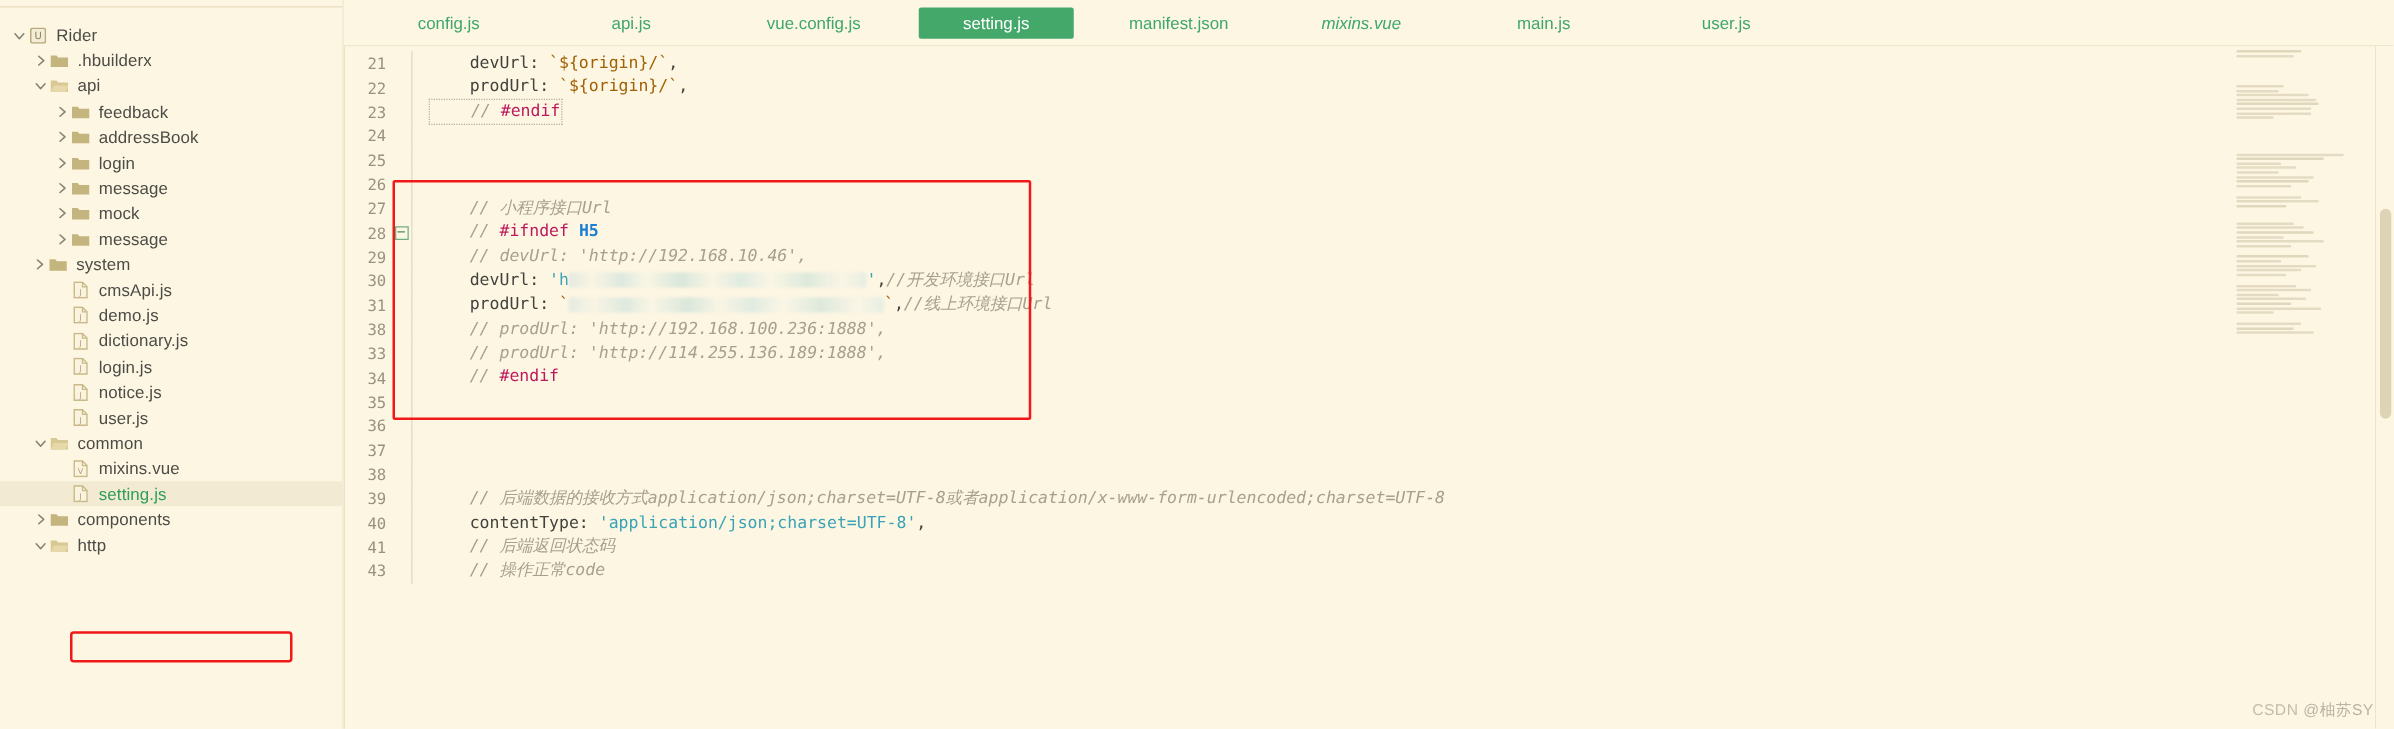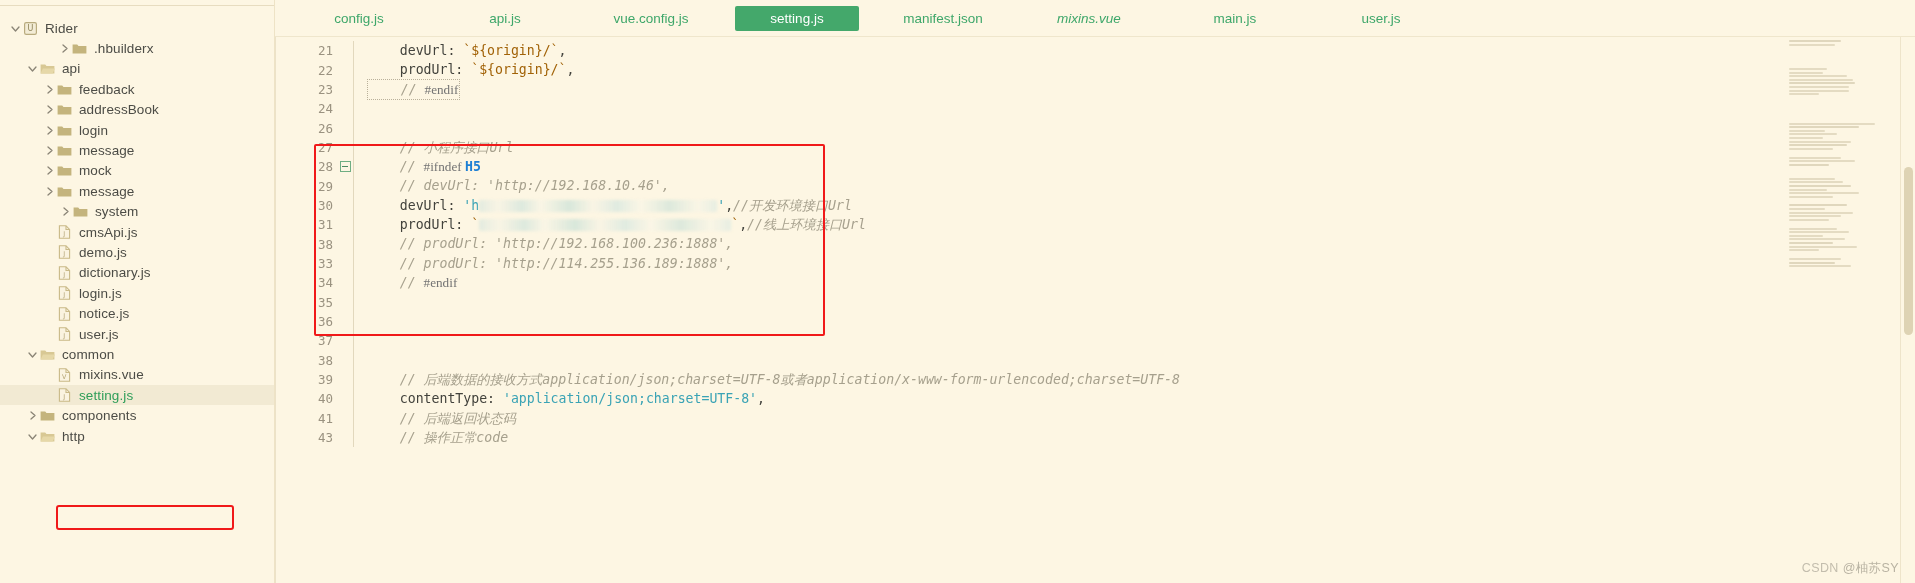--- a/index.html
+++ b/index.html
@@ -196,21 +196,21 @@
   }
   .code-text {
     font-size: 13.2px;
     font-family: "DejaVu Sans Mono", monospace;
     padding-left: 14px;
     line-height: 19.35px;
     color: #42423c;
     white-space: pre;
   }
   .cm { color: #a6a08d; font-style: italic; }
-  .cm-b { color: #737373; font-style: normal; font-family: Liberation Serif, serif; }
+  .cm-b { color: #be185d; font-style: normal; }
   .kw { color: #1d7fd4; font-weight: bold; }
   .str { color: #3aa3b5; }
   .pn { color: #42423c; }
   .tpl { color: #a16207; }
   .plain { color: #42423c; }
 
   .endif-sel {
     display: inline-block;
     border: 1px dotted #b9b09a;
     padding: 0 1px;
@@ -319,21 +319,21 @@
             </svg>
           </span>
           <span class="ic">
             <svg width="13" height="13" viewBox="0 0 13 13">
               <rect x="0.6" y="0.6" width="11.8" height="11.8" rx="1.6" fill="#f3ecd6" stroke="#b9ab7e" stroke-width="1.2"></rect>
               <text x="6.5" y="9.4" font-size="8" text-anchor="middle" fill="#8d8256" font-family="DejaVu Sans">U</text>
             </svg>
           </span>
           <span class="lbl">Rider</span>
         </div>
-        <div class="tree-row" style="padding-left: 25px; margin-left: 32px;">
+        <div class="tree-row" style="padding-left: 25px;">
           <span class="arrow">
             <svg width="11" height="11" viewBox="0 0 11 11">
               <polyline points="4,2 8,5.5 4,9" fill="none" stroke="#8a8476" stroke-width="1.3" stroke-linecap="round" stroke-linejoin="round"></polyline>
             </svg>
           </span>
           <span class="ic">
             <svg width="15" height="13" viewBox="0 0 15 13">
               <path d="M0.6 2.4 h4.6 l1.3 1.5 h7.9 v7.6 h-13.8 z" fill="#c4b47d"></path>
             </svg>
           </span>
@@ -424,21 +424,21 @@
               <polyline points="4,2 8,5.5 4,9" fill="none" stroke="#8a8476" stroke-width="1.3" stroke-linecap="round" stroke-linejoin="round"></polyline>
             </svg>
           </span>
           <span class="ic">
             <svg width="15" height="13" viewBox="0 0 15 13">
               <path d="M0.6 2.4 h4.6 l1.3 1.5 h7.9 v7.6 h-13.8 z" fill="#c4b47d"></path>
             </svg>
           </span>
           <span class="lbl">message</span>
         </div>
-        <div class="tree-row" style="padding-left: 58px;">
+        <div class="tree-row" style="padding-left: 24px;">
           <span class="arrow">
             <svg width="11" height="11" viewBox="0 0 11 11">
               <polyline points="4,2 8,5.5 4,9" fill="none" stroke="#8a8476" stroke-width="1.3" stroke-linecap="round" stroke-linejoin="round"></polyline>
             </svg>
           </span>
           <span class="ic">
             <svg width="15" height="13" viewBox="0 0 15 13">
               <path d="M0.6 2.4 h4.6 l1.3 1.5 h7.9 v7.6 h-13.8 z" fill="#c4b47d"></path>
             </svg>
           </span>
@@ -602,25 +602,26 @@
         <div class="tab">
           <span>main.js</span>
         </div>
         <div class="tab">
           <span>user.js</span>
         </div>
       </div>
 
     <div class="code-wrap">
       <div class="gutter-line" style="left:0;"></div>
-      <div id="code" style="padding-top:4px;margin-left:24px;">
+      <div id="code" style="padding-top:4px;">
           <div class="code-line"><span class="lineno">21</span><span class="fold"></span><span class="vsep"></span><span class="code-text"><span class="plain">    devUrl: </span><span class="tpl">`${origin}/`</span><span class="pn">,</span></span></div>
           <div class="code-line"><span class="lineno">22</span><span class="fold"></span><span class="vsep"></span><span class="code-text"><span class="plain">    prodUrl: </span><span class="tpl">`${origin}/`</span><span class="pn">,</span></span></div>
           <div class="code-line"><span class="lineno">23</span><span class="fold"></span><span class="vsep"></span><span class="code-text"><span class="endif-sel"><span class="cm">    // </span><span class="cm-b">#endif</span></span></span></div>
           <div class="code-line"><span class="lineno">24</span><span class="fold"></span><span class="vsep"></span><span class="code-text"></span></div>
+          <div class="code-line"><span class="lineno">25</span><span class="fold"></span><span class="vsep"></span><span class="code-text"></span></div>
           <div class="code-line"><span class="lineno">26</span><span class="fold"></span><span class="vsep"></span><span class="code-text"></span></div>
           <div class="code-line"><span class="lineno">27</span><span class="fold"></span><span class="vsep"></span><span class="code-text"><span class="cm">    // 小程序接口Url</span></span></div>
           <div class="code-line"><span class="lineno">28</span><span class="fold"><span class="fold-box"></span></span><span class="vsep"></span><span class="code-text"><span class="cm">    // </span><span class="cm-b">#ifndef </span><span class="kw">H5</span></span></div>
           <div class="code-line"><span class="lineno">29</span><span class="fold"></span><span class="vsep"></span><span class="code-text"><span class="cm">    // devUrl: 'http://192.168.10.46',</span></span></div>
           <div class="code-line"><span class="lineno">30</span><span class="fold"></span><span class="vsep"></span><span class="code-text"><span class="plain">    devUrl: </span><span class="str">'h</span><span class="blur b1"></span><span class="str">'</span><span class="pn">,</span><span class="cm">//开发环境接口Url</span></span></div>
           <div class="code-line"><span class="lineno">31</span><span class="fold"></span><span class="vsep"></span><span class="code-text"><span class="plain">    prodUrl: </span><span class="tpl">`</span><span class="blur b2"></span><span class="tpl">`</span><span class="pn">,</span><span class="cm">//线上环境接口Url</span></span></div>
           <div class="code-line"><span class="lineno">38</span><span class="fold"></span><span class="vsep"></span><span class="code-text"><span class="cm">    // prodUrl: 'http://192.168.100.236:1888',</span></span></div>
           <div class="code-line"><span class="lineno">33</span><span class="fold"></span><span class="vsep"></span><span class="code-text"><span class="cm">    // prodUrl: 'http://114.255.136.189:1888',</span></span></div>
           <div class="code-line"><span class="lineno">34</span><span class="fold"></span><span class="vsep"></span><span class="code-text"><span class="cm">    // </span><span class="cm-b">#endif</span></span></div>
           <div class="code-line"><span class="lineno">35</span><span class="fold"></span><span class="vsep"></span><span class="code-text"></span></div>

